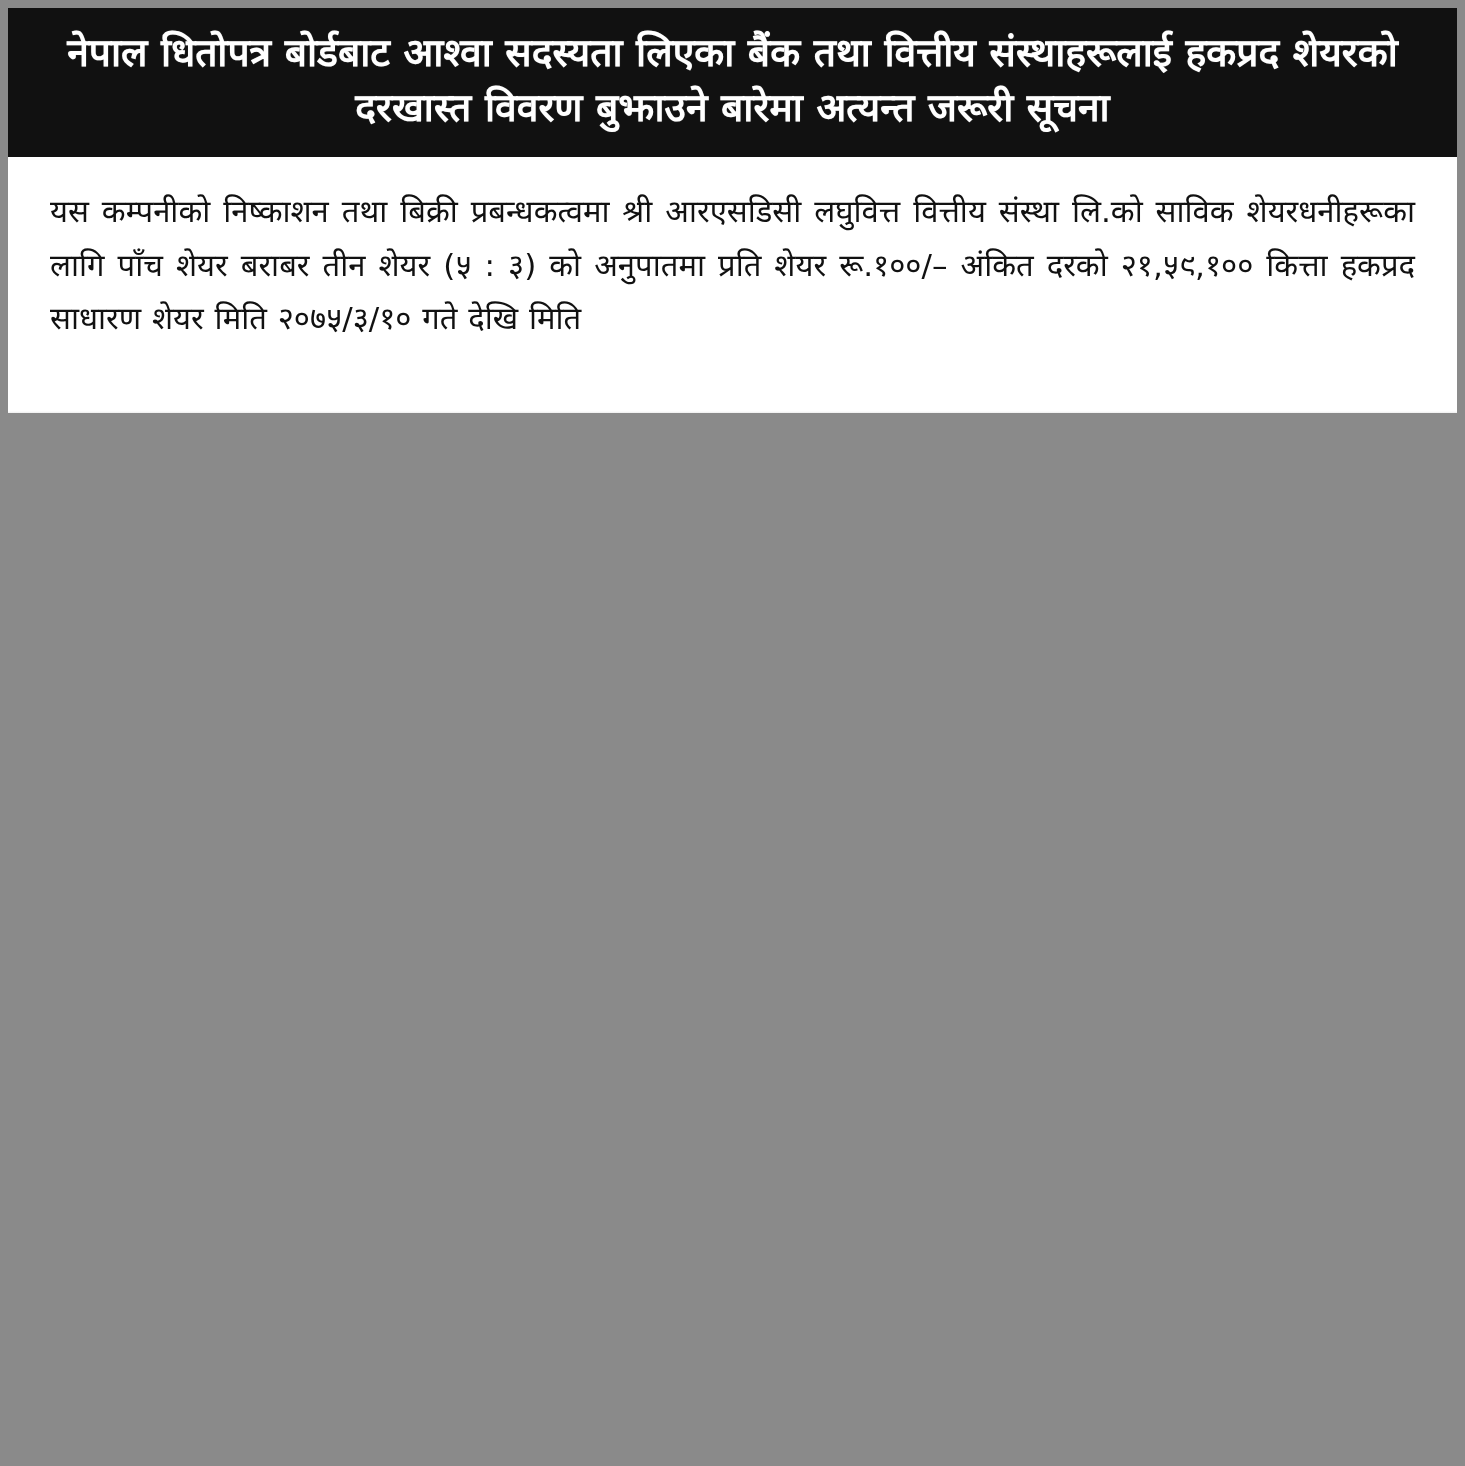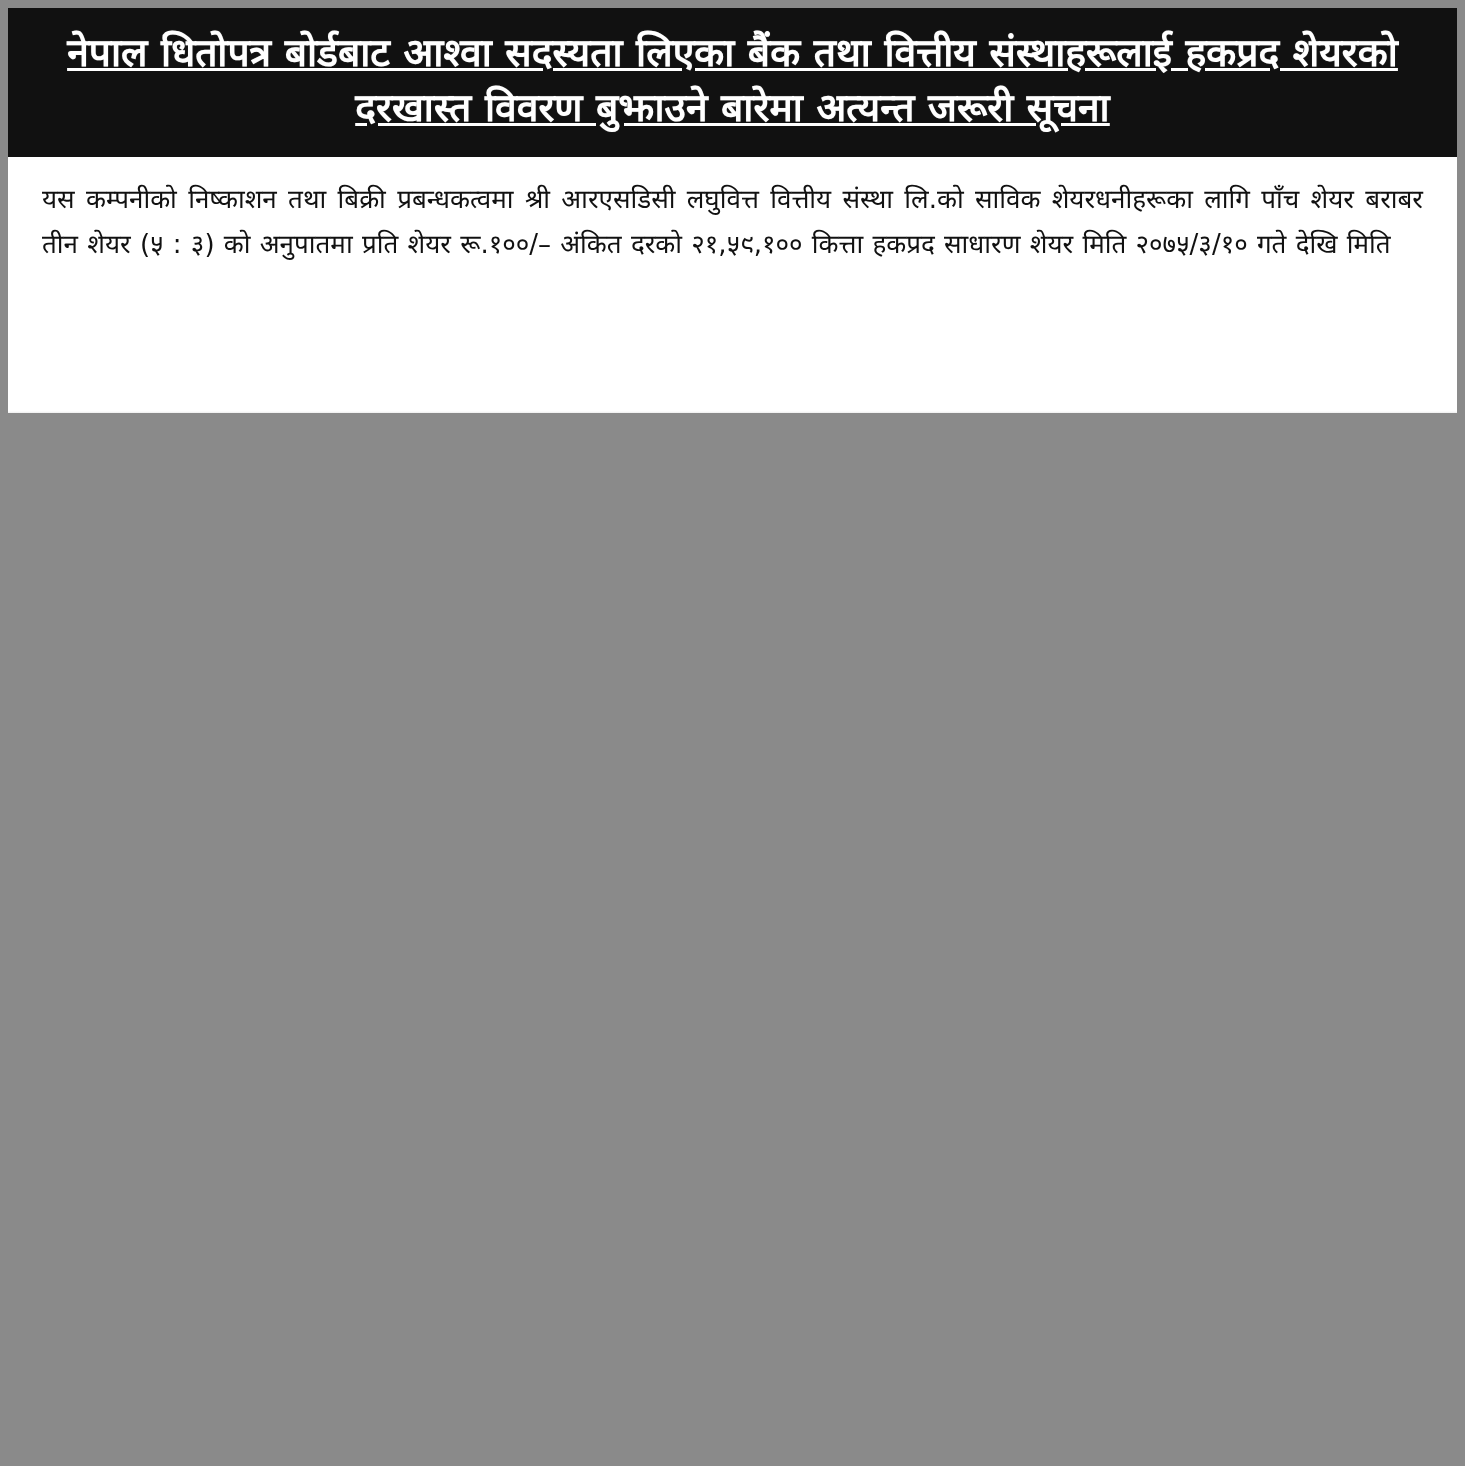--- a/index.html
+++ b/index.html
@@ -46,34 +46,33 @@
     display: block;
     text-align: center;
     font-family: "DejaVu Sans", sans-serif;
     font-weight: 700;
     font-size: 39px;
     line-height: 1.40;
     letter-spacing: 0px;
     color: #ffffff;
     margin: 0;
     text-shadow: 0 0 1px rgba(255,255,255,0.35);
-    text-decoration: underline;
   }
 
   .body-block {
     padding: 20px 34px 0 34px;
     box-sizing: border-box;
     background: #ffffff;
   }
 
   .body-paragraph {
     display: block;
-    margin: 0;
+    margin: 8px;
     font-family: "DejaVu Sans", sans-serif;
-    font-size: 26px;
+    font-size: 31px;
     line-height: 1.72;
     color: #111111;
     text-align: justify;
     text-justify: inter-word;
     word-spacing: 1px;
   }
 
   
   .clip-overlay {
     position: absolute;

